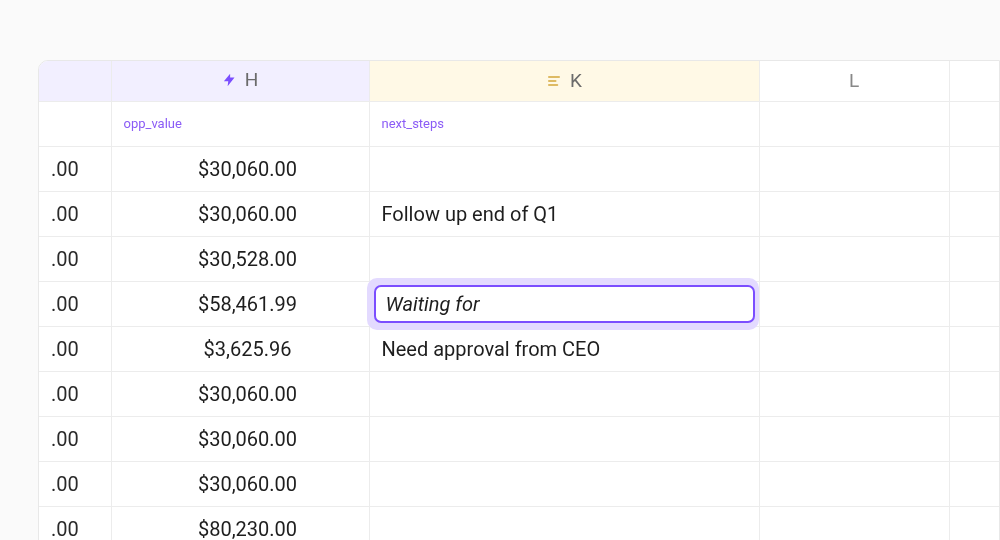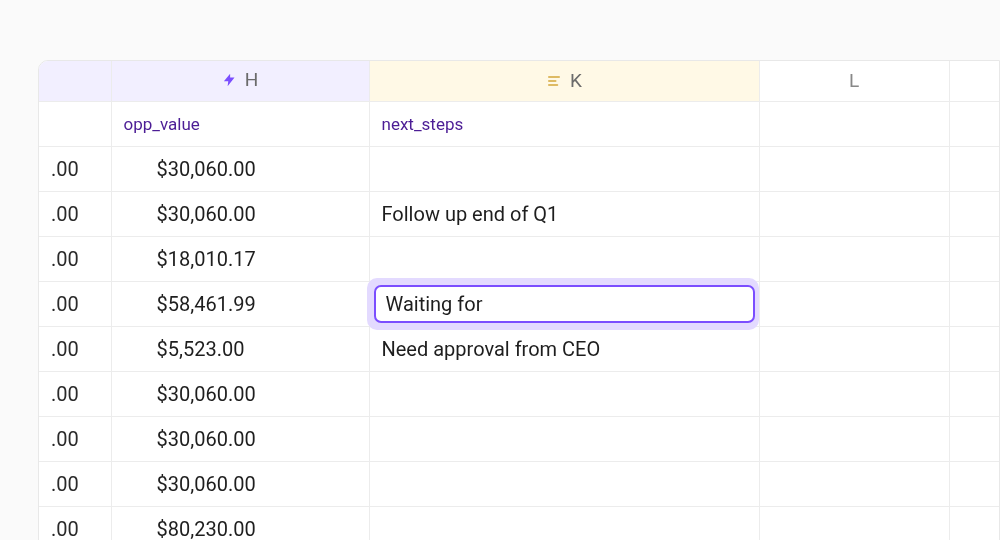--- a/index.html
+++ b/index.html
@@ -63,30 +63,30 @@
     tr.col-headers th.col-m { border-right: none; }
     .hdr-wrap {
       display: inline-flex;
       align-items: center;
       gap: 8px;
       justify-content: center;
     }
     .icon { display: inline-flex; }
     
     tr.field-row td {
-      color: #4c1d95;
-      font-size: 17px;
+      color: #8b5cf6;
+      font-size: 13px;
     }
     
     td.stub {
       color: #2a2a2a;
       padding-right: 10px;
     }
     td.num {
-      text-align: left;
+      text-align: center;
       padding-right: 30px;
       color: #1e1e1e;
       padding-left: 45px;
     }
     td.txt {
       text-align: left;
       color: #1e1e1e;
     }
     td.empty-r { border-right: none; }
     
@@ -114,20 +114,21 @@
       font: inherit;
       font-size: 20px;
       color: #1e1e1e;
       padding: 0 10px;
       outline: none;
     }
     td.active-cell {
       padding: 0 4px 0 4px;
       overflow: visible;
       position: relative;
+      font-style: italic;
     }
   </style>
 </head>
 <body>
 
 <div class="sheet">
 <table>
   <colgroup>
     <col class="stub">
         <col class="h">
@@ -186,42 +187,42 @@
   <tr>
     <td class="stub">.00</td>
     <td class="num">$30,060.00</td>
     <td class="txt">Follow up end of Q1</td>
     <td></td>
     <td class="empty-r"></td>
   </tr>
 
   <tr>
     <td class="stub">.00</td>
-    <td class="num">$18,010.17</td>
+    <td class="num">$30,528.00</td>
     <td class="txt"></td>
     <td></td>
     <td class="empty-r"></td>
   </tr>
 
   <tr>
     <td class="stub">.00</td>
     <td class="num">$58,461.99</td>
     <td class="txt active-cell">
       <div class="active-wrap">
         <div class="active-glow"></div>
         <input class="cell-input" type="text" value="Waiting for" style="">
       </div>
     </td>
     <td></td>
     <td class="empty-r"></td>
   </tr>
 
   <tr>
     <td class="stub">.00</td>
-    <td class="num">$5,523.00</td>
+    <td class="num">$3,625.96</td>
     <td class="txt">Need approval from CEO</td>
     <td></td>
     <td class="empty-r"></td>
   </tr>
 
   <tr>
     <td class="stub">.00</td>
     <td class="num">$30,060.00</td>
     <td class="txt"></td>
     <td></td>

